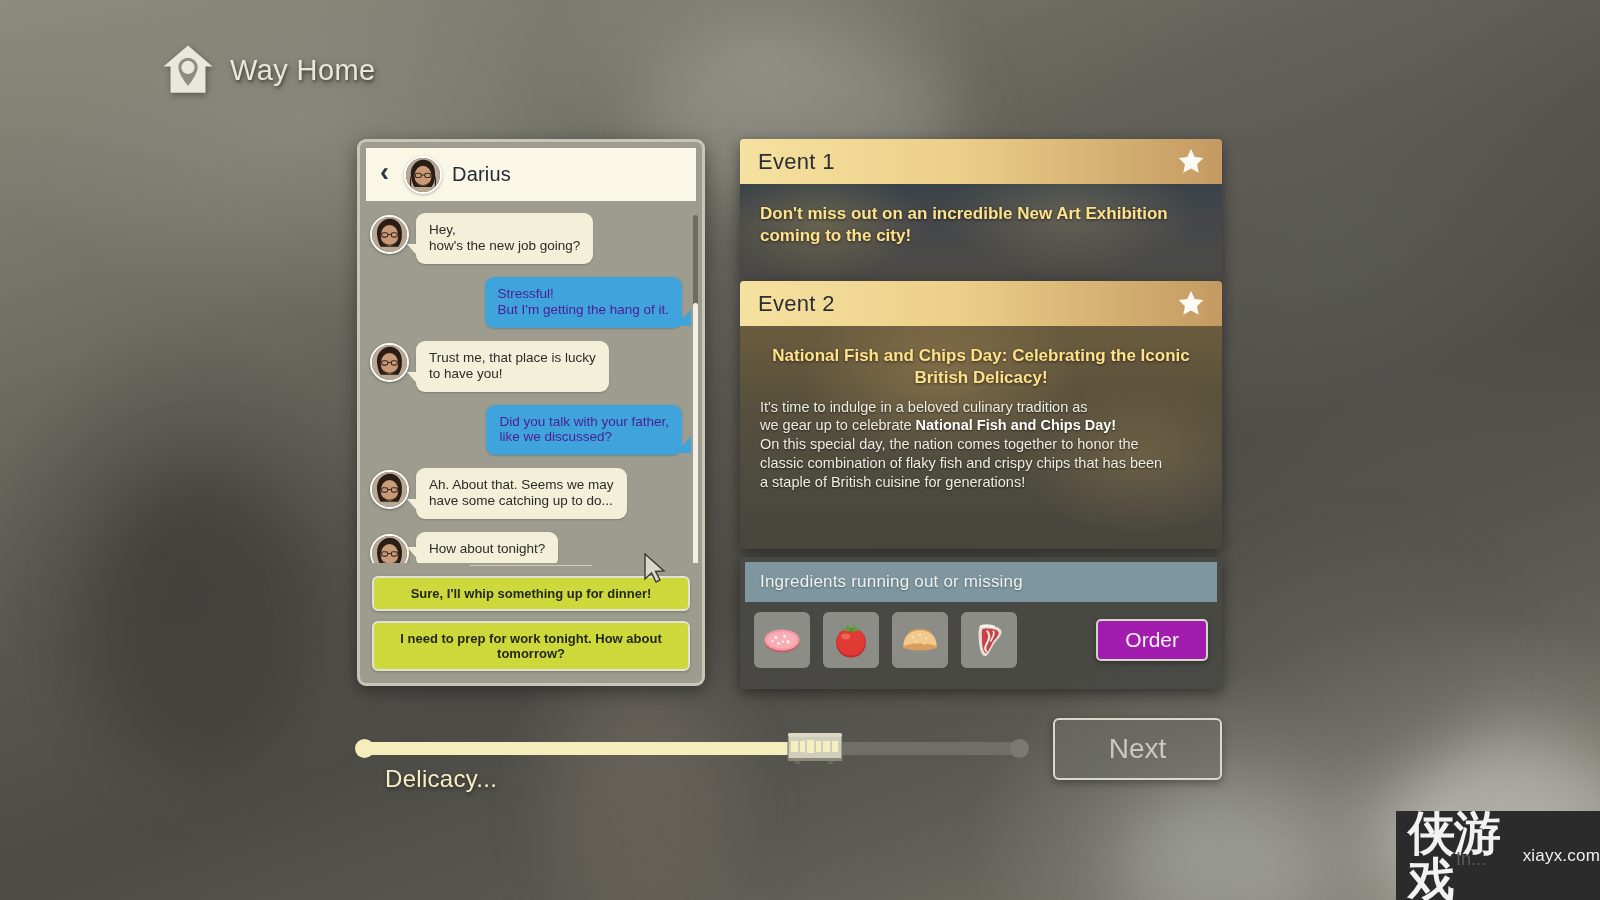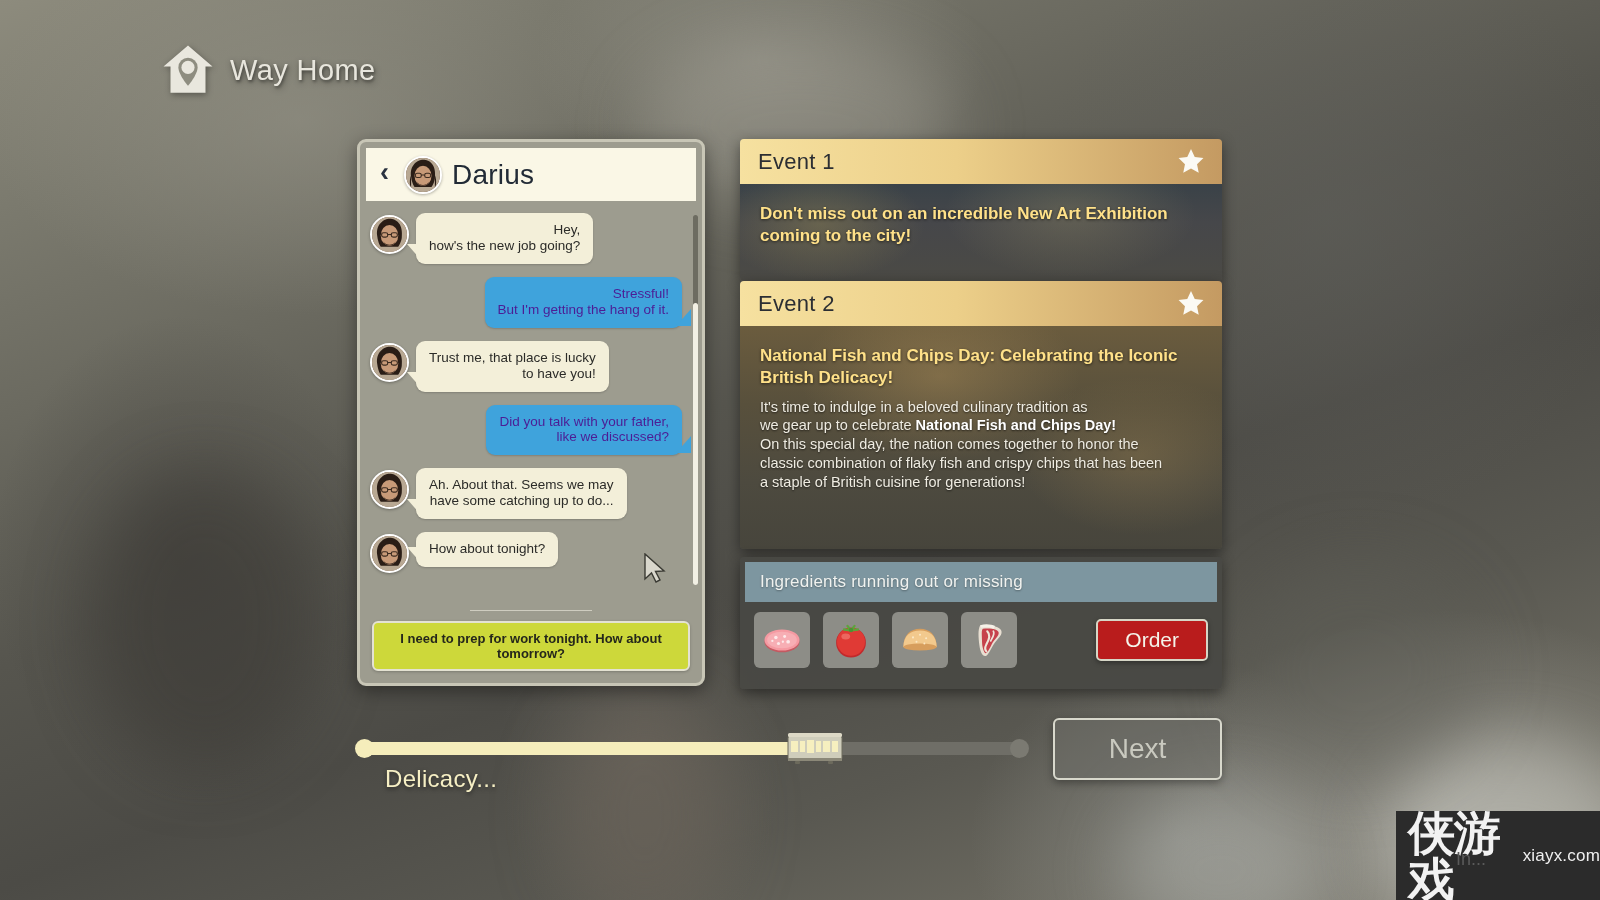--- a/index.html
+++ b/index.html
@@ -64,28 +64,27 @@
   }
   .avatar {
     width:38px; height:38px; border-radius:50%;
     background:#6b4e3c; flex-shrink:0;
     border:2px solid #fff;
     box-shadow:0 1px 3px rgba(0,0,0,.3);
     overflow:hidden; position:relative;
   }
   .avatar svg { display:block; width:100%; height:100%; }
   #chat-header .name {
-    font-size:28px; color:#222b36; letter-spacing:.2px;
+    font-size:20px; color:#222b36; letter-spacing:.2px;
   }
 
   #chat-scroll {
     flex:1; position:relative;
     padding:12px 16px 4px 10px;
     overflow:hidden;
-    text-align:right;
   }
   .msg-row { display:flex; align-items:flex-start; gap:7px; margin-bottom:13px; }
   .msg-row.them { justify-content:flex-start; }
   .msg-row.me   { justify-content:flex-end; padding-right:4px; }
   .bubble {
     position:relative;
     max-width:232px;
     padding:9px 13px 10px 13px;
     border-radius:9px;
     font-size:13.5px; line-height:1.18;
@@ -170,21 +169,21 @@
     background:
       radial-gradient(ellipse 200px 120px at 200px 50px, rgba(190,155,95,.35), transparent 70%),
       radial-gradient(ellipse 170px 110px at 400px 130px, rgba(170,140,85,.3), transparent 72%),
       linear-gradient(180deg,#6b5c3e 0%,#58503c 35%,#4d4a3f 70%,#47453c 100%);
   }
   .event-headline {
     font-size:17px; font-weight:bold; line-height:1.28;
     color:#ffe189;
     text-shadow:0 1px 3px rgba(0,0,0,.6);
   }
-  #event2 .event-headline { font-size:17px; margin-bottom:9px; }
+  #event2 .event-headline { font-size:17px; margin-bottom:9px;text-align:center; }
   .event-text {
     font-size:14.5px; line-height:1.31; color:#efece2;
     text-shadow:0 1px 2px rgba(0,0,0,.6);
     white-space:pre-line;
   }
   .event-text b { color:#ffffff; font-weight:bold; }
 
   
   #ingredients {
     position:absolute; left:740px; top:557px;
@@ -204,21 +203,21 @@
   #ing-row { display:flex; align-items:center; padding:10px 14px 0 14px; gap:13px; }
   .ing-slot {
     width:56px; height:56px; border-radius:6px;
     background:#8d8d87;
     display:flex; align-items:center; justify-content:center;
     cursor:pointer;
   }
   .ing-slot svg { width:42px; height:42px; display:block; }
   #order-btn {
     margin-left:auto;
-    background:#b91c1c;
+    background:#a21caf;
     border:2px solid #d6d6c6;
     border-radius:5px;
     color:#f4f4ea;
     font-size:21px;
     padding:7px 27px;
     cursor:pointer;
     box-shadow:0 2px 5px rgba(0,0,0,.35);
   }
 
   
@@ -399,20 +398,21 @@
     </div>
 
     <div id="chat-scrollbar">
       <div class="thumb"></div>
     </div>
   </div>
 
   <div id="chat-divider"></div>
 
   <div id="reply-options">
+    <div class="reply-btn">Sure, I'll whip something up for dinner!</div>
     <div class="reply-btn">I need to prep for work tonight. How about tomorrow?</div>
   </div>
 </div>
 
 <svg id="cursor" viewBox="0 0 24 30" xmlns="http://www.w3.org/2000/svg">
   <path d="M2 1 L2 26 L8.5 20 L13 29 L17 27 L12.5 18.5 L21 18 Z" fill="#d9d7cc" stroke="#3a3a33" stroke-width="1.4"></path>
 </svg>
 
 <div class="event-card" id="event1">
   <div class="event-head">

